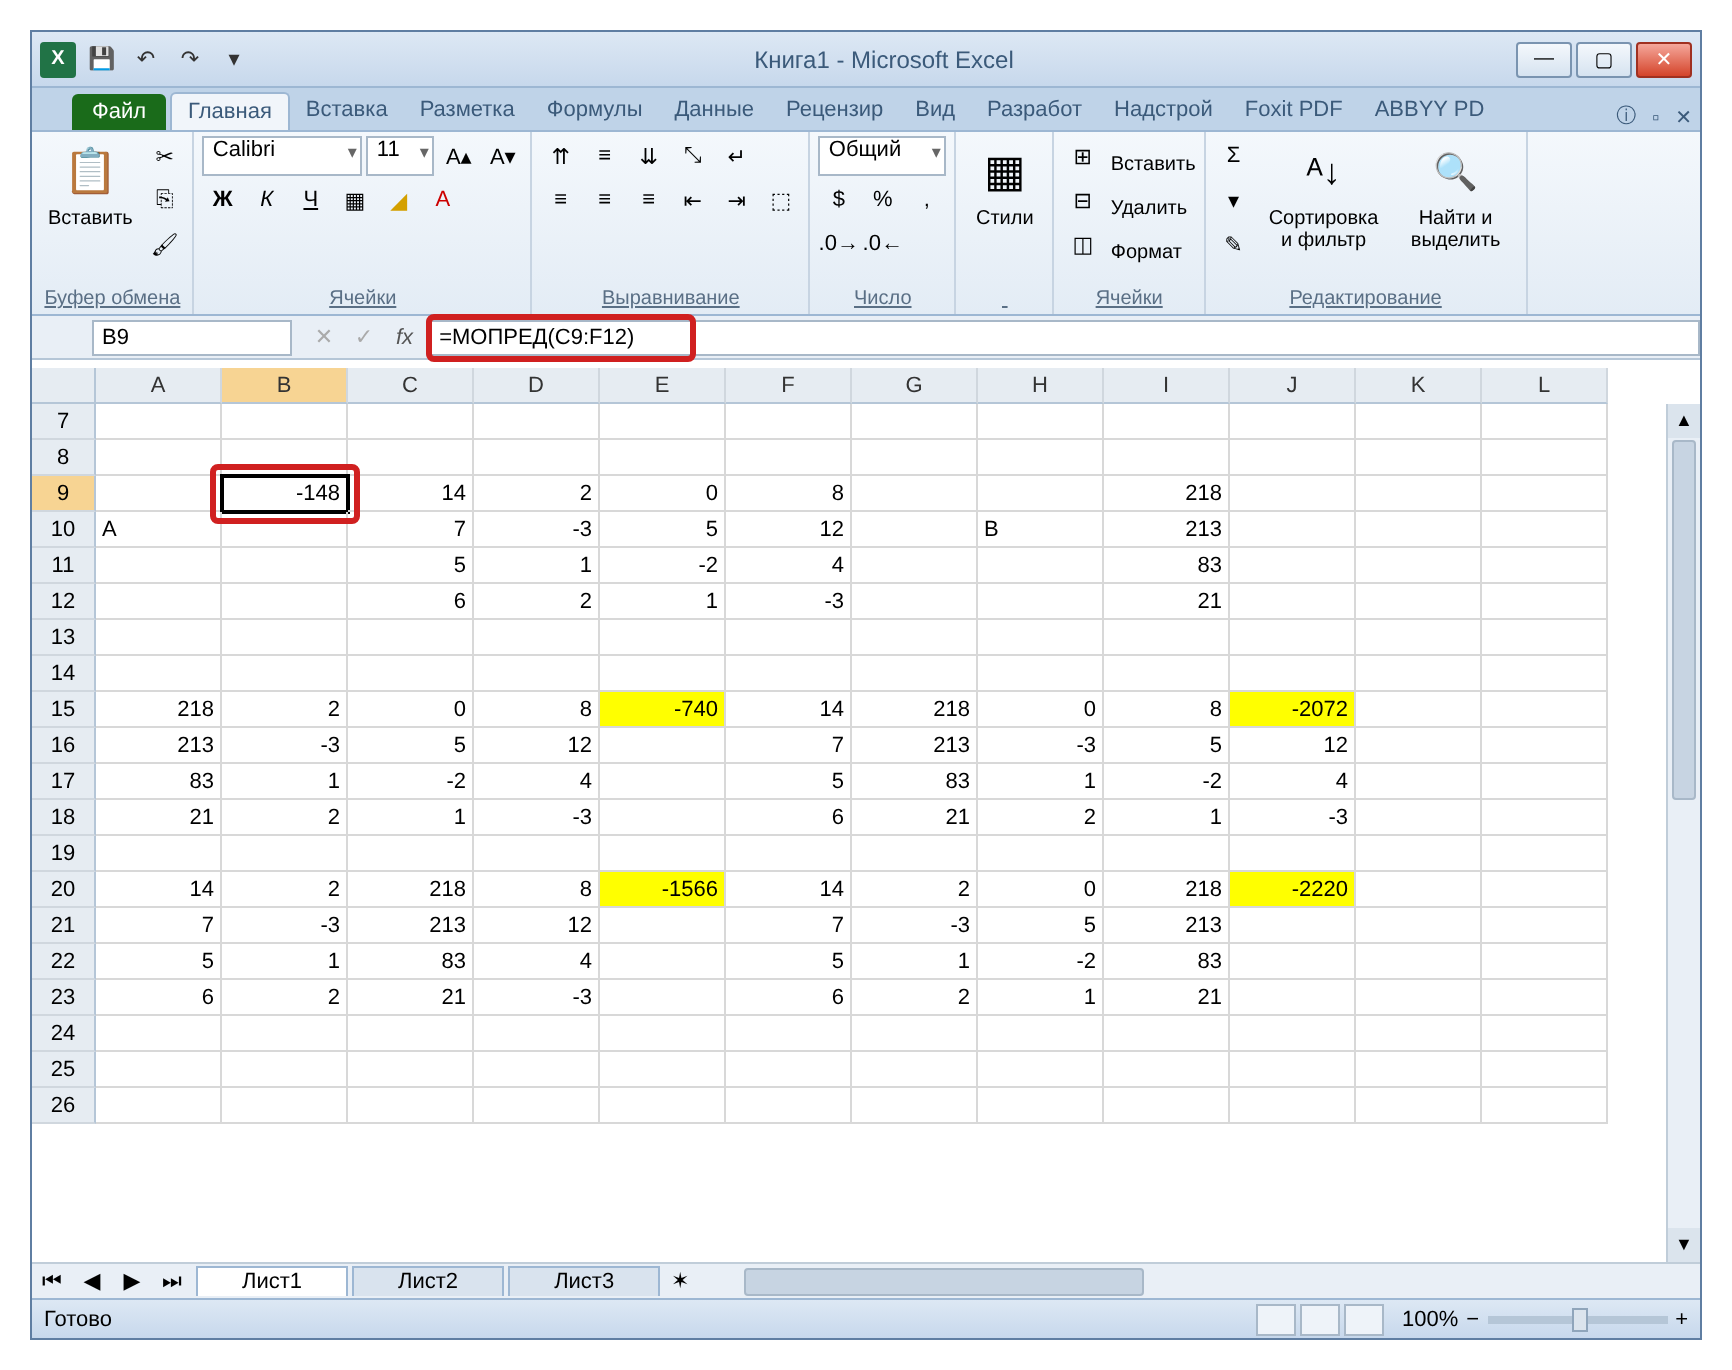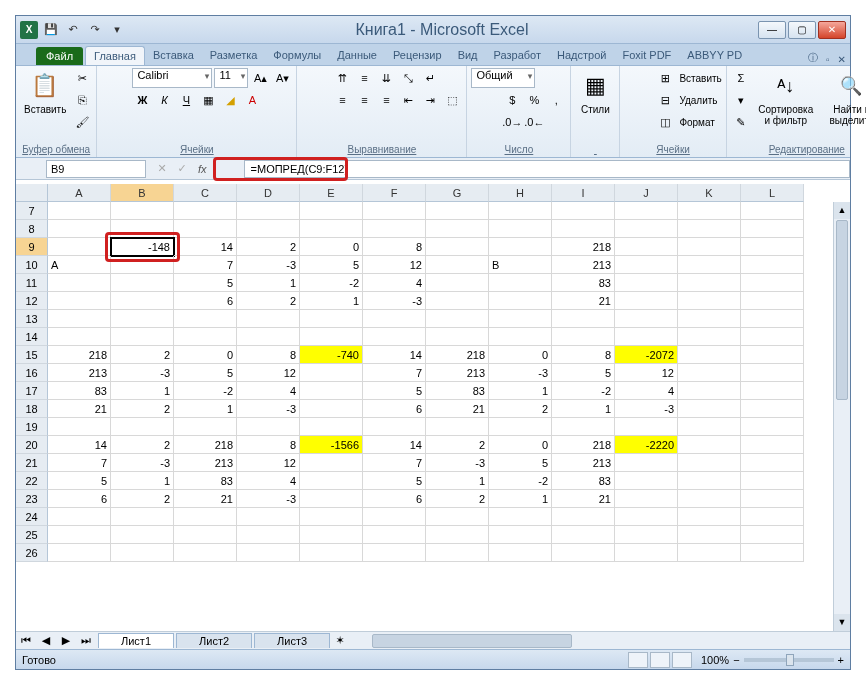--- a/index.html
+++ b/index.html
@@ -6,21 +6,21 @@
 body { background: #fff; width: 866px; height: 685px; overflow: hidden; position: relative; }
 
 
 .window { width: 836px; height: 655px; margin: 15px; border: 1px solid #5f7ea2; background: #fff; position: relative; }
 
 
 .titlebar { height: 28px; background: linear-gradient(#dde8f4,#c7d8ec); display: flex; align-items: center; border-bottom: 1px solid #9db7d3; }
 .titlebar .qat { display: flex; align-items: center; gap: 4px; padding-left: 4px; }
 .titlebar .qat .excel-icon { width: 18px; height: 18px; background: #217346; border-radius: 2px; color: #fff; font-size: 10px; font-weight: bold; display: flex; align-items: center; justify-content: center; }
 .titlebar .qat .qat-btn { width: 18px; height: 18px; display: flex; align-items: center; justify-content: center; font-size: 11px; color: #333; }
-.titlebar .title { flex: 1; text-align: center; font-size: 16px; color: #3b5a7a; }
+.titlebar .title { flex: 1; text-align: center; font-size: 12px; color: #3b5a7a; }
 .titlebar .winbtns { display: flex; gap: 2px; padding-right: 4px; }
 .titlebar .winbtn { width: 28px; height: 18px; border: 1px solid #7a94b0; border-radius: 2px; background: linear-gradient(#f4f8fc,#d6e3f0); display: flex; align-items: center; justify-content: center; font-size: 10px; }
 .titlebar .winbtn.close { background: linear-gradient(#f5a79b,#d4442a); color: #fff; border-color: #a03020; }
 
 
 .tabsrow { height: 22px; background: #bfd3e8; display: flex; align-items: flex-end; padding-left: 20px; border-bottom: 1px solid #9db7d3; }
 .filetab { background: #1a6b1a; color: #fff; padding: 3px 10px; font-size: 11px; border-radius: 3px 3px 0 0; margin-right: 2px; }
 .ribtab { padding: 3px 8px; font-size: 11px; color: #3b5a7a; cursor: pointer; }
 .ribtab.active { background: #f1f5fa; border: 1px solid #9db7d3; border-bottom: none; border-radius: 3px 3px 0 0; }
 .tabsrow .spacer { flex: 1; }
@@ -28,30 +28,30 @@
 
 
 .ribbon { height: 92px; background: linear-gradient(#f4f8fc,#e3ecf5); border-bottom: 1px solid #9db7d3; display: flex; font-size: 11px; }
 .group { border-right: 1px solid #c7d4e2; display: flex; flex-direction: column; padding: 2px 4px 0; }
 .group .controls { flex: 1; display: flex; align-items: flex-start; gap: 2px; }
 .group .label { text-align: center; font-size: 10px; color: #5a6f85; padding: 1px 0 2px; text-decoration: underline; }
 .bigbtn { display: flex; flex-direction: column; align-items: center; gap: 2px; padding: 2px 4px; cursor: pointer; }
 .bigbtn .ico { width: 32px; height: 32px; display: flex; align-items: center; justify-content: center; font-size: 22px; }
 .bigbtn .lbl { font-size: 10px; text-align: center; }
 .col { display: flex; flex-direction: column; gap: 2px; }
-.row { display: flex; gap: 2px; align-items: center; margin-left: 31px; }
+.row { display: flex; gap: 2px; align-items: flex-end; }
 .smbtn { width: 20px; height: 20px; border: 1px solid transparent; display: flex; align-items: center; justify-content: center; font-size: 11px; cursor: pointer; border-radius: 2px; }
 .combo { height: 20px; border: 1px solid #a8b8c8; background: #fff; font-size: 11px; padding: 0 14px 0 4px; position: relative; }
 .combo::after { content: '▾'; position: absolute; right: 2px; top: 2px; font-size: 9px; color: #666; }
 
 
 .fbar { height: 22px; border-bottom: 1px solid #b5c6d7; display: flex; align-items: center; background: #e9eff6; padding-left: 30px; }
 .namebox { width: 100px; height: 18px; background: #fff; border: 1px solid #a8b8c8; font-size: 11px; padding: 1px 4px; margin-right: 6px; }
 .fx { font-style: italic; font-size: 11px; color: #555; margin: 0 6px; }
-.formula-wrap { flex: 1; position: relative; display: flex; align-items: center; padding-left: 31px; }
+.formula-wrap { flex: 1; position: relative; display: flex; align-items: center; }
 .formula-input { height: 18px; background: #fff; border: 1px solid #a8b8c8; font-size: 11px; padding: 1px 6px; width: 100%; }
 .formula-highlight { position: absolute; left: 0; top: -3px; border: 3px solid #d02020; border-radius: 4px; height: 24px; width: 135px; pointer-events: none; }
 
 
 .gridwrap { position: absolute; top: 168px; left: 0; right: 0; bottom: 38px; overflow: hidden; background: #fff; }
 .colheads { display: flex; height: 18px; position: sticky; top: 0; }
 .cornercell { width: 32px; background: #e6ecf2; border-right: 1px solid #b5c6d7; border-bottom: 1px solid #b5c6d7; }
 .colhead { width: 63px; background: #e6ecf2; border-right: 1px solid #d0d7de; border-bottom: 1px solid #b5c6d7; text-align: center; font-size: 11px; color: #333; line-height: 18px; }
 .colhead.active { background: #f7d493; }
 .gridbody { }

